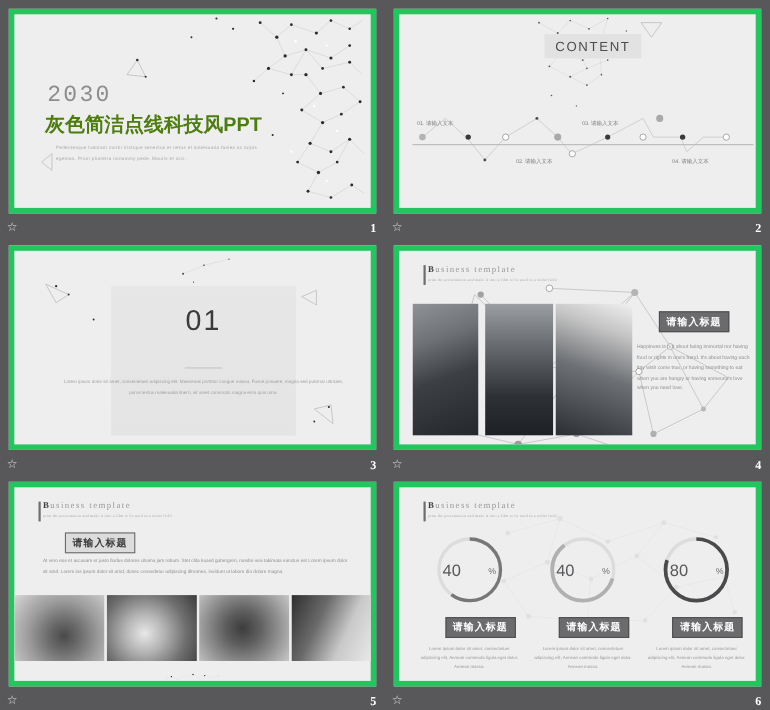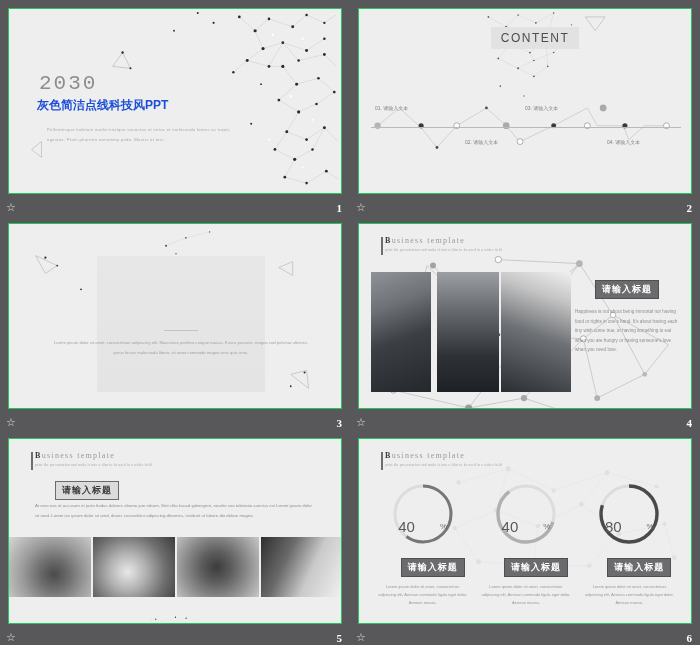--- a/index.html
+++ b/index.html
@@ -15,21 +15,21 @@
     grid-template-columns:350px 350px;
     grid-template-rows:215px 215px 215px;
   }
   .cell { position:relative; width:350px; height:215px; background:#58585a; }
   .slide {
     position:absolute; left:8px; top:8px;
     width:334px; height:186px;
     background:#eeeeee;
     overflow:hidden;
   }
-  .slide.bordered { border:1px solid #22c55e; }
+  .slide.bordered { border:5px solid #22c55e; }
   .footer {
     position:absolute; left:0; bottom:0; width:350px; height:18px;
   }
   .star {
     position:absolute; left:5px; bottom:2px;
     width:12px; height:12px; color:#dcdcdc;
     font-size:11px; line-height:12px; text-align:center;
   }
   .pageno {
     position:absolute; right:8px; bottom:1px;
@@ -42,22 +42,22 @@
 
   
   .s1-year {
     position:absolute; left:30px; top:63px;
     font-family:"Liberation Mono", monospace;
     font-size:21px; letter-spacing:2px;
     color:#8d8d8f;
   }
   .s1-title {
     position:absolute; left:28px; top:88px;
-    font-size:12px; font-weight:bold; letter-spacing:0px;
-    color:#1d4ed8;
+    font-size:18px; font-weight:bold; letter-spacing:0px;
+    color:#4d7c0f;
     white-space:nowrap;
   }
   .s1-sub {
     position:absolute; left:38px; top:116px; width:190px;
     font-size:4.2px; line-height:10px; color:#a9a9ad;
     letter-spacing:.3px;
   }
 
   
   .s2-badge {
@@ -126,21 +126,21 @@
   .s5-strip { position:absolute; left:0px; top:98px; width:334px; height:60px;
               display:flex; gap:2px; overflow:hidden; }
   .s5-strip .ph5 { flex:1; height:60px; overflow:hidden; position:relative; }
 
   
   .s6-cols { position:absolute; left:12px; top:42px; width:310px;
              display:flex; }
   .s6-col { flex:1; display:flex; flex-direction:column; align-items:center; }
   .donut { position:relative; width:66px; height:66px; }
   .donut .pct {
-    position:absolute; left:0; top:12px; width:100%; height:100%;
+    position:absolute; left:0; top:1px; width:100%; height:100%;
     display:flex; align-items:center; justify-content:center;
     font-size:15px; color:#5a5a5d; font-family:"Liberation Sans", sans-serif;gap:24px;
   }
   .donut .pct sup { font-size:8px; vertical-align:baseline; margin-left:1px; color:#6d6d70;}
   .s6-lbl { margin-top:9px; }
   .s6-txt { margin-top:6px; width:92px; text-align:center;
             font-size:4px; line-height:8px; color:#9a9a9e; }
 </style>
 </head>
 <body>
@@ -340,20 +340,21 @@
             <circle cx="140" cy="96" r="0.7"></circle>
           <circle cx="200" cy="70" r="0.7"></circle>
             <circle cx="176" cy="128" r="0.7"></circle>
           <circle cx="222" cy="52" r="0.7"></circle>
             <circle cx="106" cy="88" r="0.6"></circle>
           <circle cx="158" cy="150" r="0.6"></circle>
             <circle cx="214" cy="158" r="0.6"></circle>
         </g>
       </svg>
       <div class="s3-panel">
+        <div class="s3-num">01</div>
         <div class="s3-rule"></div>
         <div class="s3-body">Lorem  ipsum  dolor sit amet, consectetuer  adipiscing elit. Maecenas  porttitor  congue  massa. Fusce  posuere,  magna  sed  pulvinar ultricies,  purus lectus malesuada libero, sit amet commodo  magna eros quis urna.</div>
       </div>
     </div>
     <div class="footer">
       <div class="star">☆</div>
       <div class="pageno">3</div>
     </div>
   </div>
 

